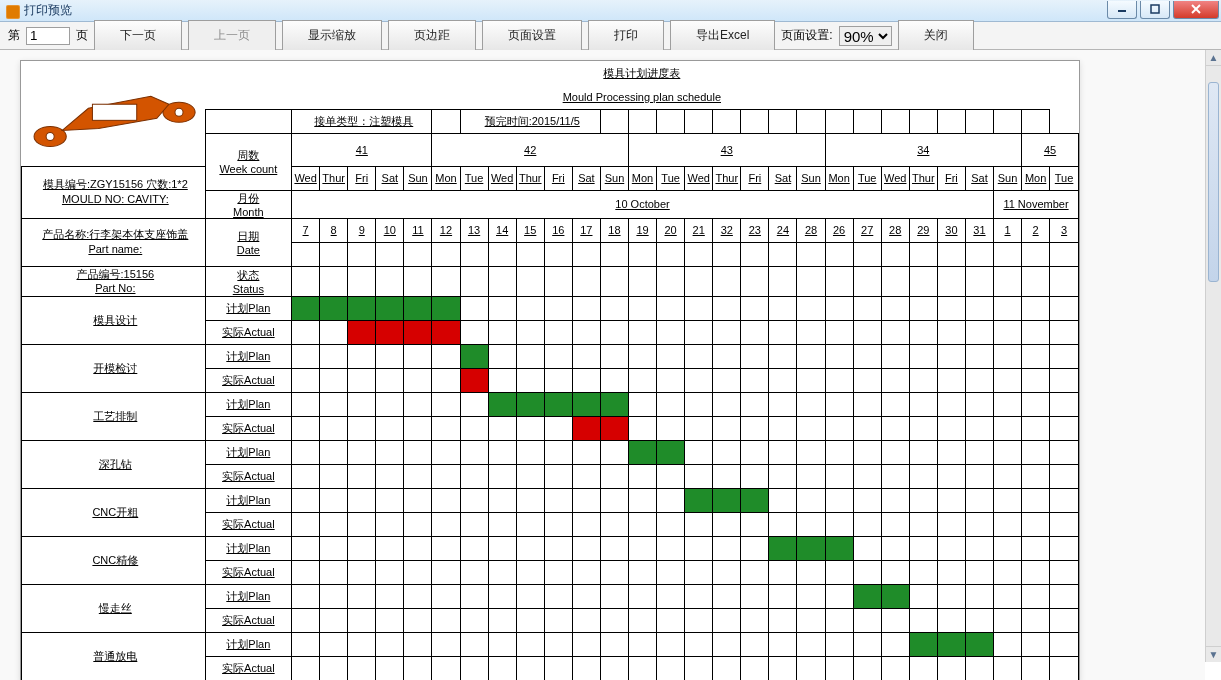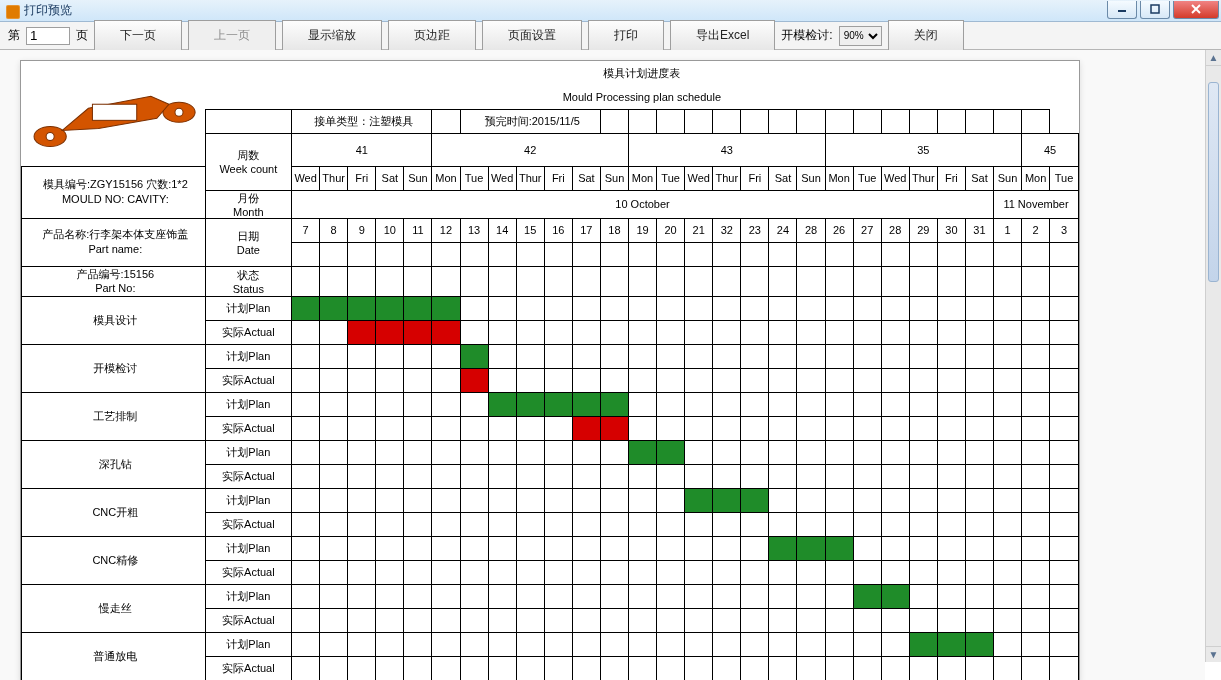--- a/index.html
+++ b/index.html
@@ -37,21 +37,21 @@
   }
   .toolbar .lbl{ white-space:nowrap; }
   .toolbar input.page-in{ width:44px; height:18px; border:1px solid #9e9e9e; padding:0 3px; background:#fff;}
   .toolbar button.tb {
     height:32px; min-width:50px; padding:0 25px;
     background:linear-gradient(#fdfdfd,#e6e6e6);
     border:1px solid #9e9e9e; color:#222; cursor:pointer;
     font-size:12px; white-space:nowrap;
   }
   .toolbar button.tb[disabled]{ color:#8c8c8c; background:#efefef;text-align:right;}
-  .toolbar select.zoom{ height:20px; border:1px solid #9e9e9e; font-size:10px; }
+  .toolbar select.zoom{ height:20px; border:1px solid #9e9e9e; font-size:15px; }
 
   
   .workarea {
     position:absolute; left:0; right:16px; top:50px; bottom:0;
     background:#f9f9f9;
     overflow:hidden;
     padding:10px 20px;
   }
   .vscroll{
     position:absolute; right:0; top:50px; bottom:18px; width:16px;
@@ -67,21 +67,21 @@
   .vscroll .arr.dn{bottom:0;border-top:1px solid #cfcfcf;}
 
   .sheet {
     background:#fff;
     border:1px solid #999;
     box-shadow:0 2px 6px rgba(0,0,0,.12);
     width:1060px;
   }
 
   
-  table.grid { border-collapse:collapse; width:100%; table-layout:fixed; }
+  table.grid { border-collapse:collapse; width:100%; table-layout:fixed;text-decoration:underline; }
   table.grid td, table.grid th {
     border:1px solid #000;
     padding:0; text-align:center;
     font-size:11px; height:24px;
     overflow:hidden;
   }
   .ltxt{ text-align:left; padding-left:4px !important; line-height:1.35;margin-top:40px; }
   .title-row td{ border:none !important; font-size:13px; padding-top:4px; }
   .green{ background:#1f8c29; }
   .red{ background:#d60000; }
@@ -126,21 +126,21 @@
   <span class="lbl">第</span>
   <input class="page-in" value="1" style="">
   <span class="lbl">页</span>
   <button class="tb">下一页</button>
   <button class="tb" disabled="">上一页</button>
   <button class="tb">显示缩放</button>
   <button class="tb">页边距</button>
   <button class="tb">页面设置</button>
   <button class="tb">打印</button>
   <button class="tb">导出Excel</button>
-  <span class="lbl">开模检讨:</span>
+  <span class="lbl">页面设置:</span>
   <select class="zoom">
     <option>90%</option>
   </select>
   <button class="tb">关闭</button>
 </div>
 
 <div class="workarea">
   <div class="sheet">
     <table class="grid" id="grid">
         <colgroup>
@@ -216,21 +216,21 @@
             <td></td>
             <td></td>
             <td></td>
             <td></td>
           </tr>
           <tr>
             <td rowspan="2">周数<br>Week count</td>
             <td colspan="5">41</td>
             <td colspan="7">42</td>
             <td colspan="7">43</td>
-            <td colspan="7">35</td>
+            <td colspan="7">34</td>
             <td colspan="2">45</td>
           </tr>
           <tr>
             <td rowspan="2" class="ltxt">模具编号:ZGY15156     穴数:1*2<br>MOULD NO:         CAVITY:</td>
             <td>Wed</td>
             <td>Thur</td>
             <td>Fri</td>
             <td>Sat</td>
             <td>Sun</td>
             <td>Mon</td>

